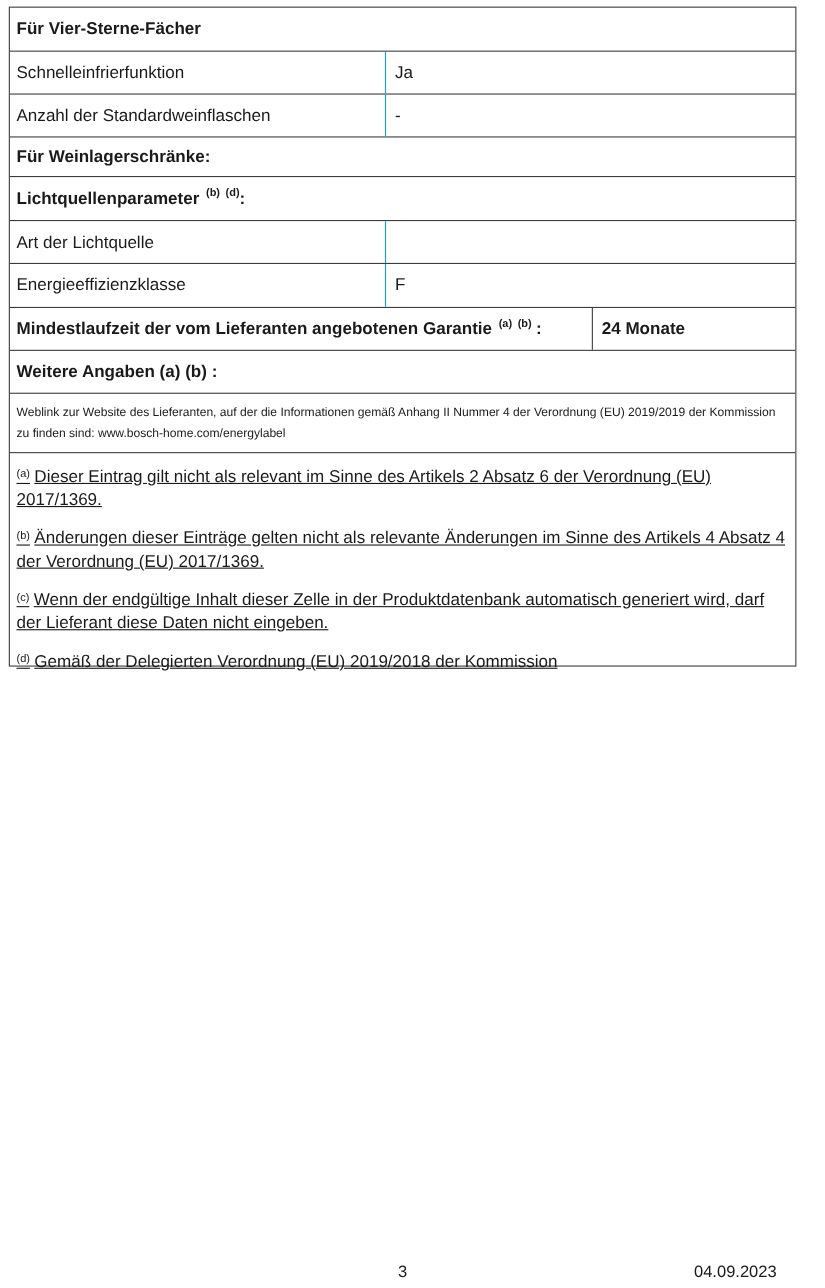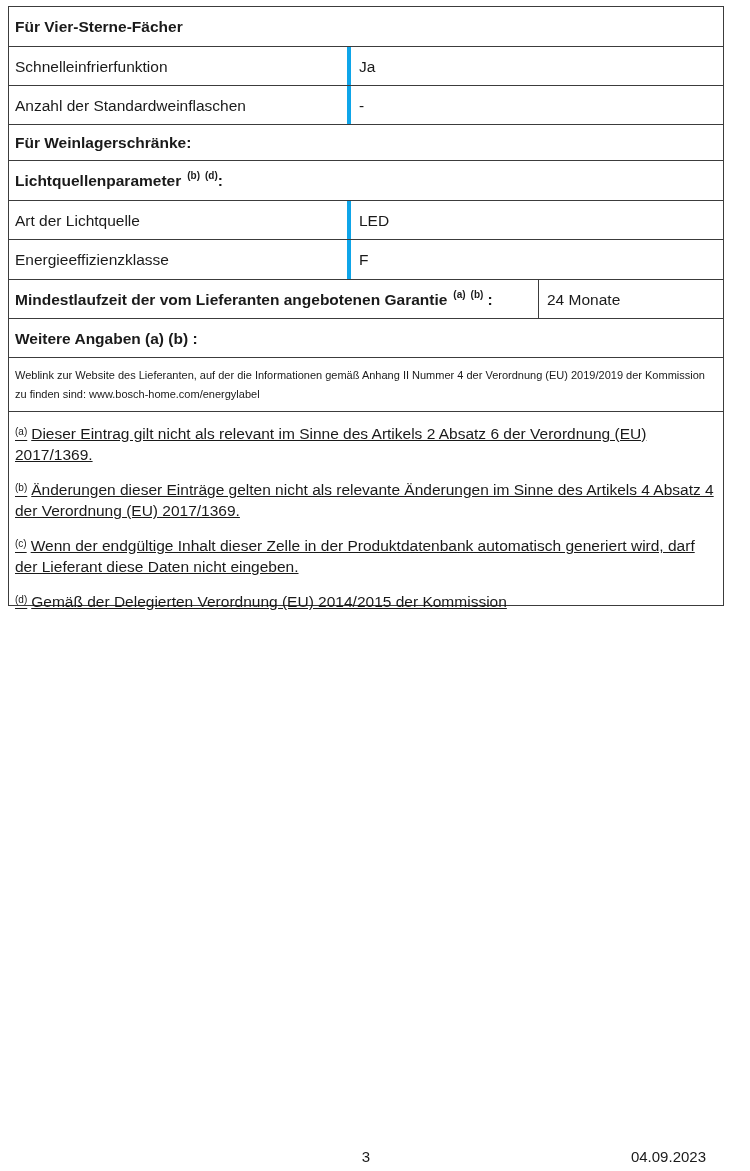--- a/index.html
+++ b/index.html
@@ -24,21 +24,21 @@
     border-bottom: 1px solid #3c3c3c;
   }
   .row:last-child { border-bottom: none; text-decoration: underline; }
   .cell {
     display: flex;
     align-items: center;
     padding: 0 6px;
     font-size: 15.5px;
     line-height: 19px;
   }
-  .cell.left  { width: 342px; border-right: 4px solid #0ea5e9; }
+  .cell.left  { width: 342px; border-right: 1px solid #0ea5e9; }
   .cell.lwide { width: 530px; border-right: 1px solid #3c3c3c; }
   .cell.right { flex: 1 1 auto; padding-left: 8px; }
   .cell.full  { width: 100%; }
   .bold { font-weight: bold; text-align: center; }
   .sup {
     font-size: 10px;
     position: relative;
     top: -5px;
     margin-left: 6px;
     white-space: nowrap;
@@ -110,36 +110,35 @@
     <div class="cell full bold">
       <span>Lichtquellenparameter</span>
       <span class="sup bold">(b)</span>
       <span class="sup bold">(d)</span>
       <span>:</span>
     </div>
   </div>
 
   <div class="row" style="height:39px">
     <div class="cell left">Art der Lichtquelle</div>
-    <div class="cell right">LED</div>
   </div>
 
   <div class="row" style="height:40px">
     <div class="cell left">Energieeffizienzklasse</div>
     <div class="cell right">F</div>
   </div>
 
   <div class="row" style="height:39px">
     <div class="cell lwide bold">
       <span>Mindestlaufzeit der vom Lieferanten angebotenen Garantie</span>
       <span class="sup bold">(a)</span>
       <span class="sup bold">(b)</span>
       <span class="tail">:</span>
     </div>
-    <div class="cell right" style="font-weight:normal">24 Monate</div>
+    <div class="cell right" style="font-weight:bold">24 Monate</div>
   </div>
 
   <div class="row" style="height:39px">
     <div class="cell full bold">Weitere Angaben (a) (b) :</div>
   </div>
 
   <div class="row" style="height:54px">
     <div class="textcell">Weblink zur Website des Lieferanten, auf der die Informationen gemäß Anhang II Nummer 4 der Verordnung (EU) 2019/2019 der Kommission zu finden sind: www.bosch-home.com/energylabel</div>
   </div>
 
@@ -147,21 +146,21 @@
     <div class="footnote">
       <span class="fn-marker">(a)</span><span>Dieser Eintrag gilt nicht als relevant im Sinne des Artikels 2 Absatz 6 der Verordnung (EU) 2017/1369.</span>
     </div>
     <div class="footnote">
       <span class="fn-marker">(b)</span><span>Änderungen dieser Einträge gelten nicht als relevante Änderungen im Sinne des Artikels 4 Absatz 4 der Verordnung (EU) 2017/1369.</span>
     </div>
     <div class="footnote">
       <span class="fn-marker">(c)</span><span>Wenn der endgültige Inhalt dieser Zelle in der Produktdatenbank automatisch generiert wird, darf der Lieferant diese Daten nicht eingeben.</span>
     </div>
     <div class="footnote">
-      <span class="fn-marker">(d)</span><span>Gemäß der Delegierten Verordnung (EU) 2014/2015 der Kommission</span>
+      <span class="fn-marker">(d)</span><span>Gemäß der Delegierten Verordnung (EU) 2019/2018 der Kommission</span>
     </div>
   </div>
 
 </div>
 
 <div class="page-footer">
   <span class="page-number">3</span>
   <span class="doc-date">04.09.2023</span>
 </div>
 

